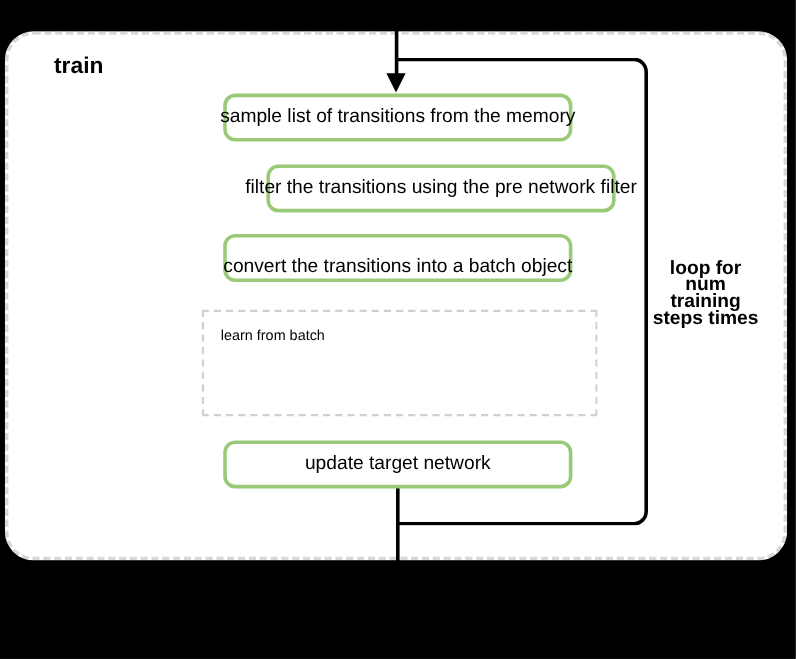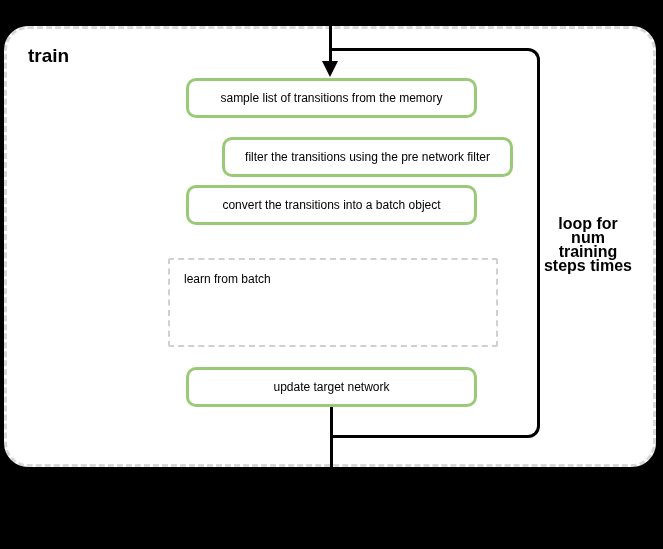--- a/index.html
+++ b/index.html
@@ -18,21 +18,21 @@
     position: absolute;
     left: 4px; top: 26px;
     width: 652px; height: 441px;
     box-sizing: border-box;
     background: var(--container-fill, #fff);
     border: 3px dashed var(--container-border, #d8d8d8);
     border-radius: 24px;
   }
   .title {
     position: absolute;
-    left: 28px; top: 45px;
+    left: 45px; top: 45px;
     font-size: 19px;
     font-weight: bold;
     color: var(--text, #000);
     z-index: 6;
   }
   
   .loop-boundary {
     position: absolute;
     left: 330px; top: 48px;
     width: 210px; height: 390px;
@@ -83,27 +83,27 @@
     box-sizing: border-box;
     background: #fff;
     border: 3px solid var(--step-border, #9aca77);
     border-radius: 10px;
     display: flex;
     align-items: center;
     justify-content: center;
     z-index: 4;
   }
   .step-box .step-label {
-    font-size: 12px;
+    font-size: 16px;
     color: var(--text, #000);
     white-space: nowrap;
   }
   .step-1 { top: 78px; }
   .step-2 { top: 137px; margin-left: 36px; }
-  .step-3 { top: 185px; }
+  .step-3 { top: 195px; align-items: flex-end; }
   .step-update { top: 367px; text-align: right; }
   .learn-box {
     position: absolute;
     left: 168px; top: 258px;
     width: 330px; height: 89px;
     box-sizing: border-box;
     background: #fff;
     border: 2px dashed var(--learn-border, #d0d0d0);
     border-radius: 2px;
     z-index: 4;

